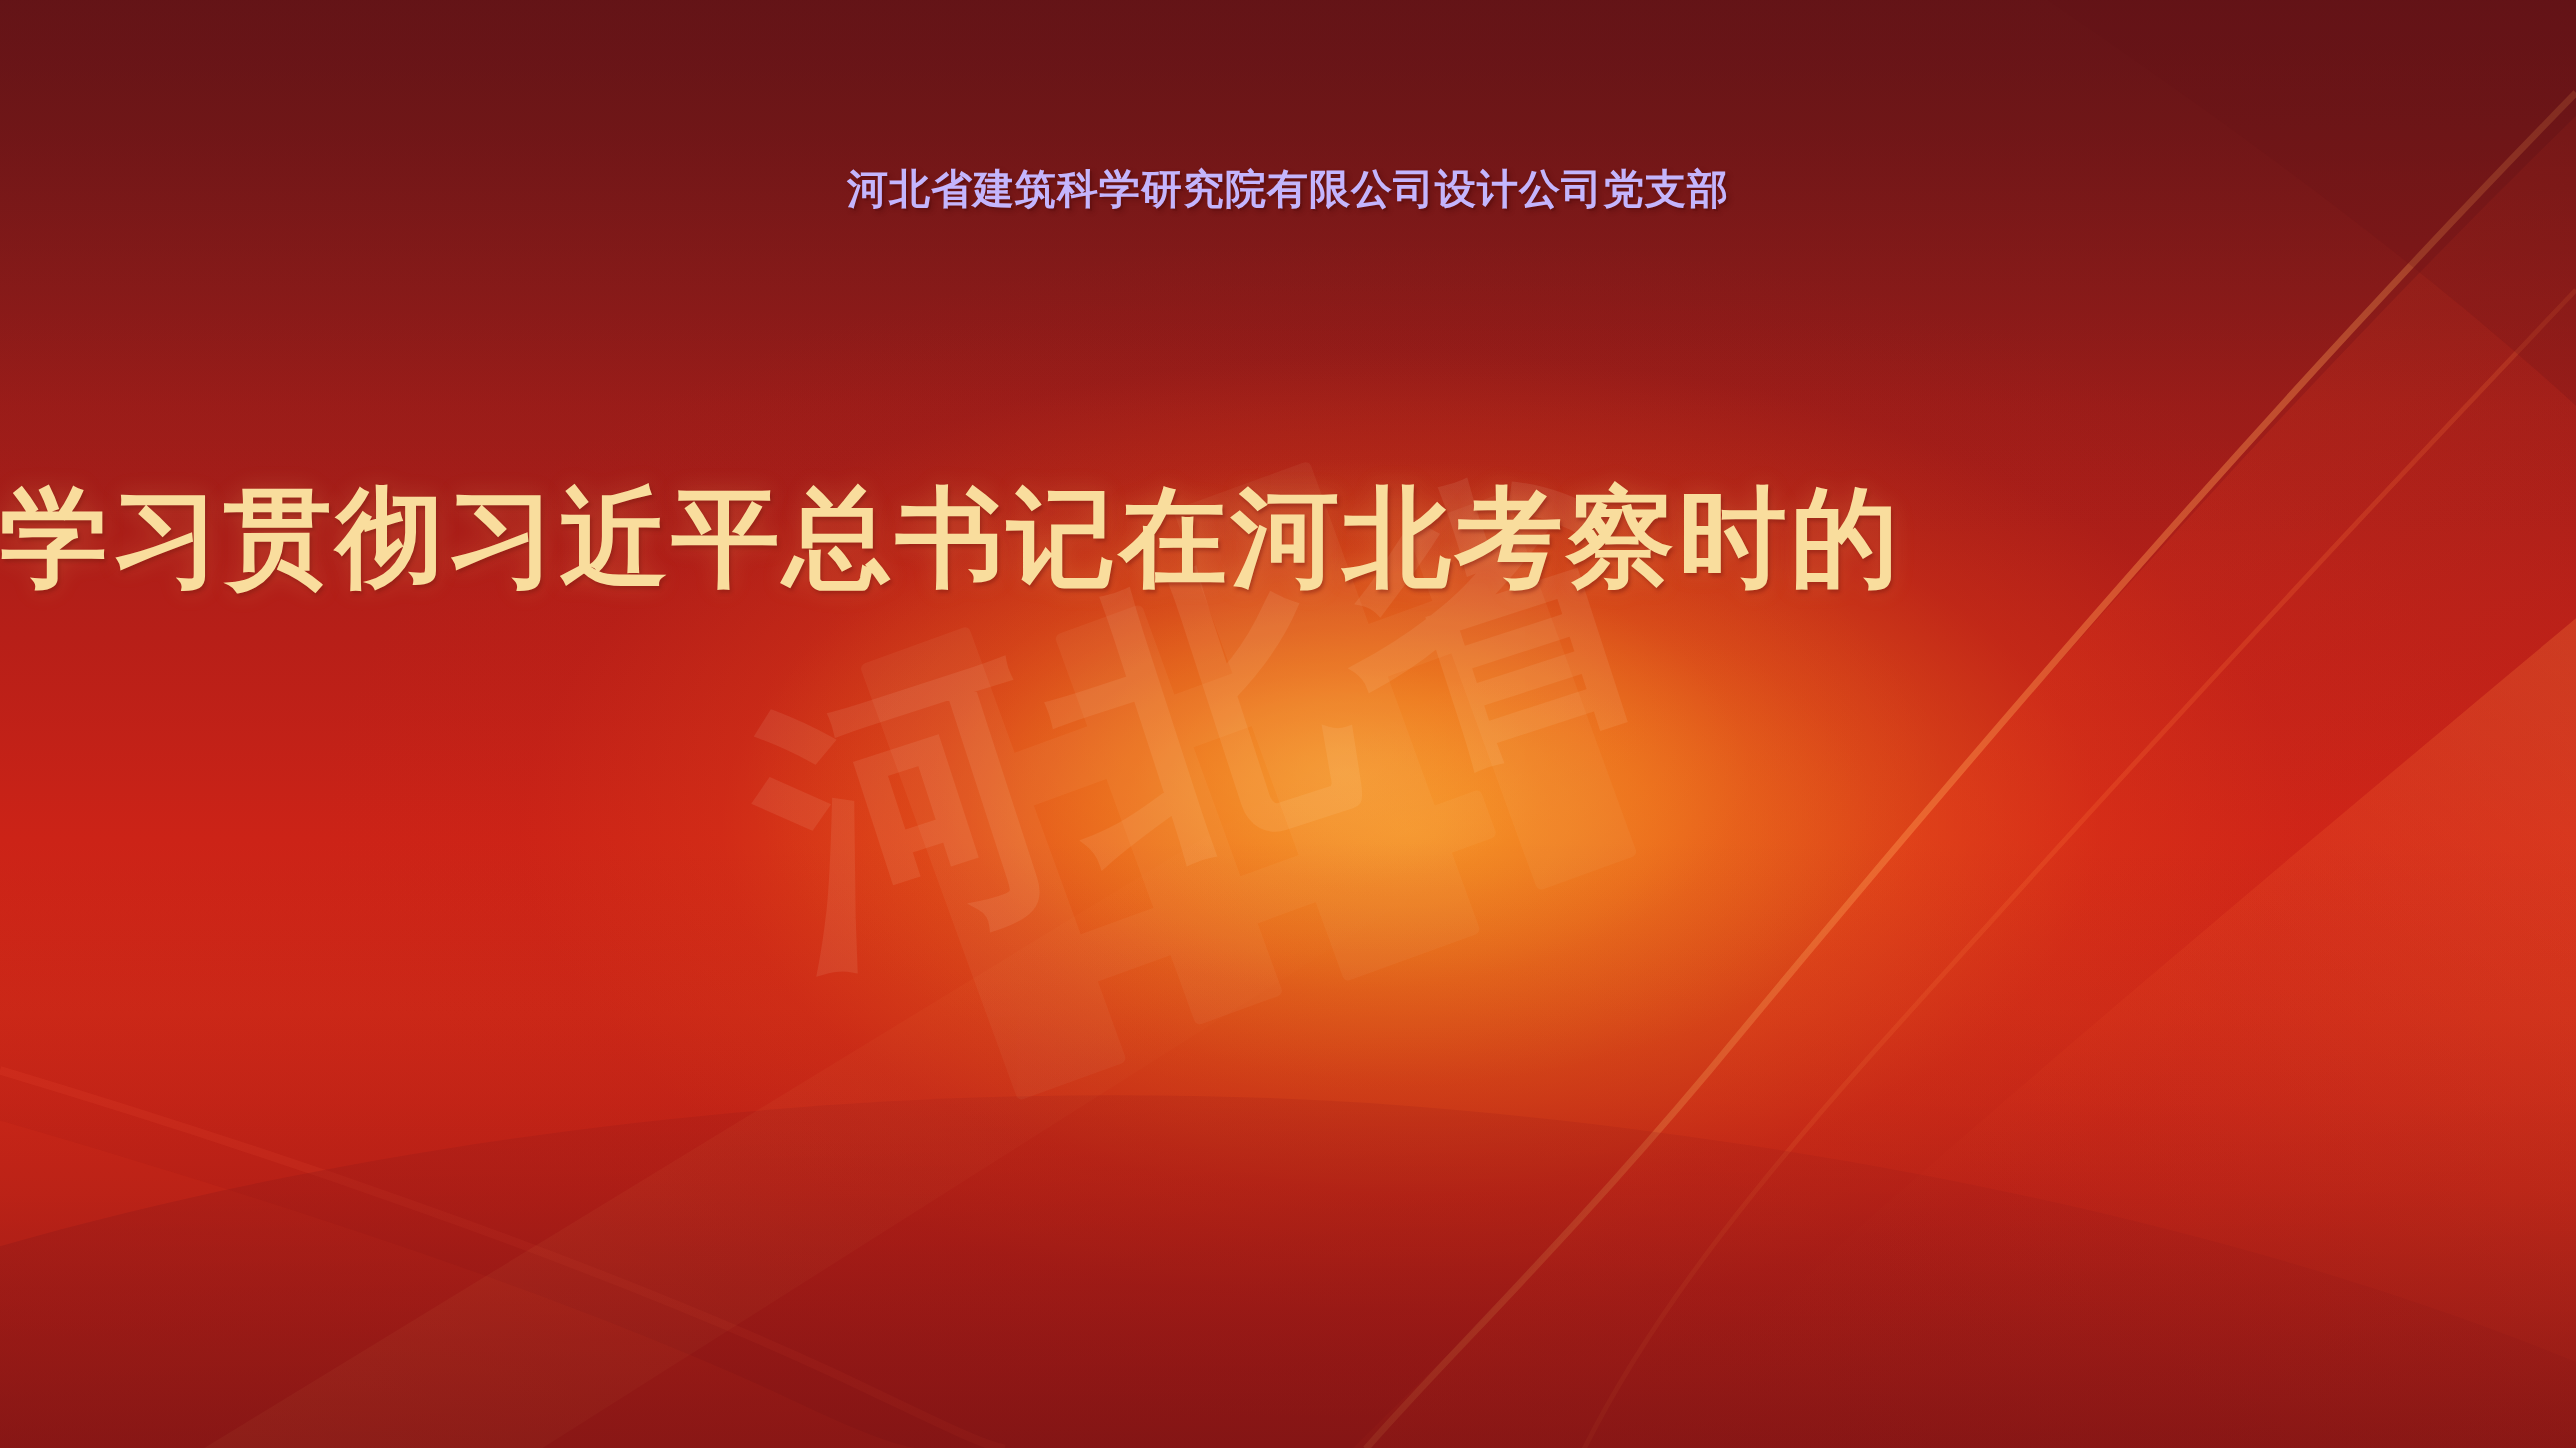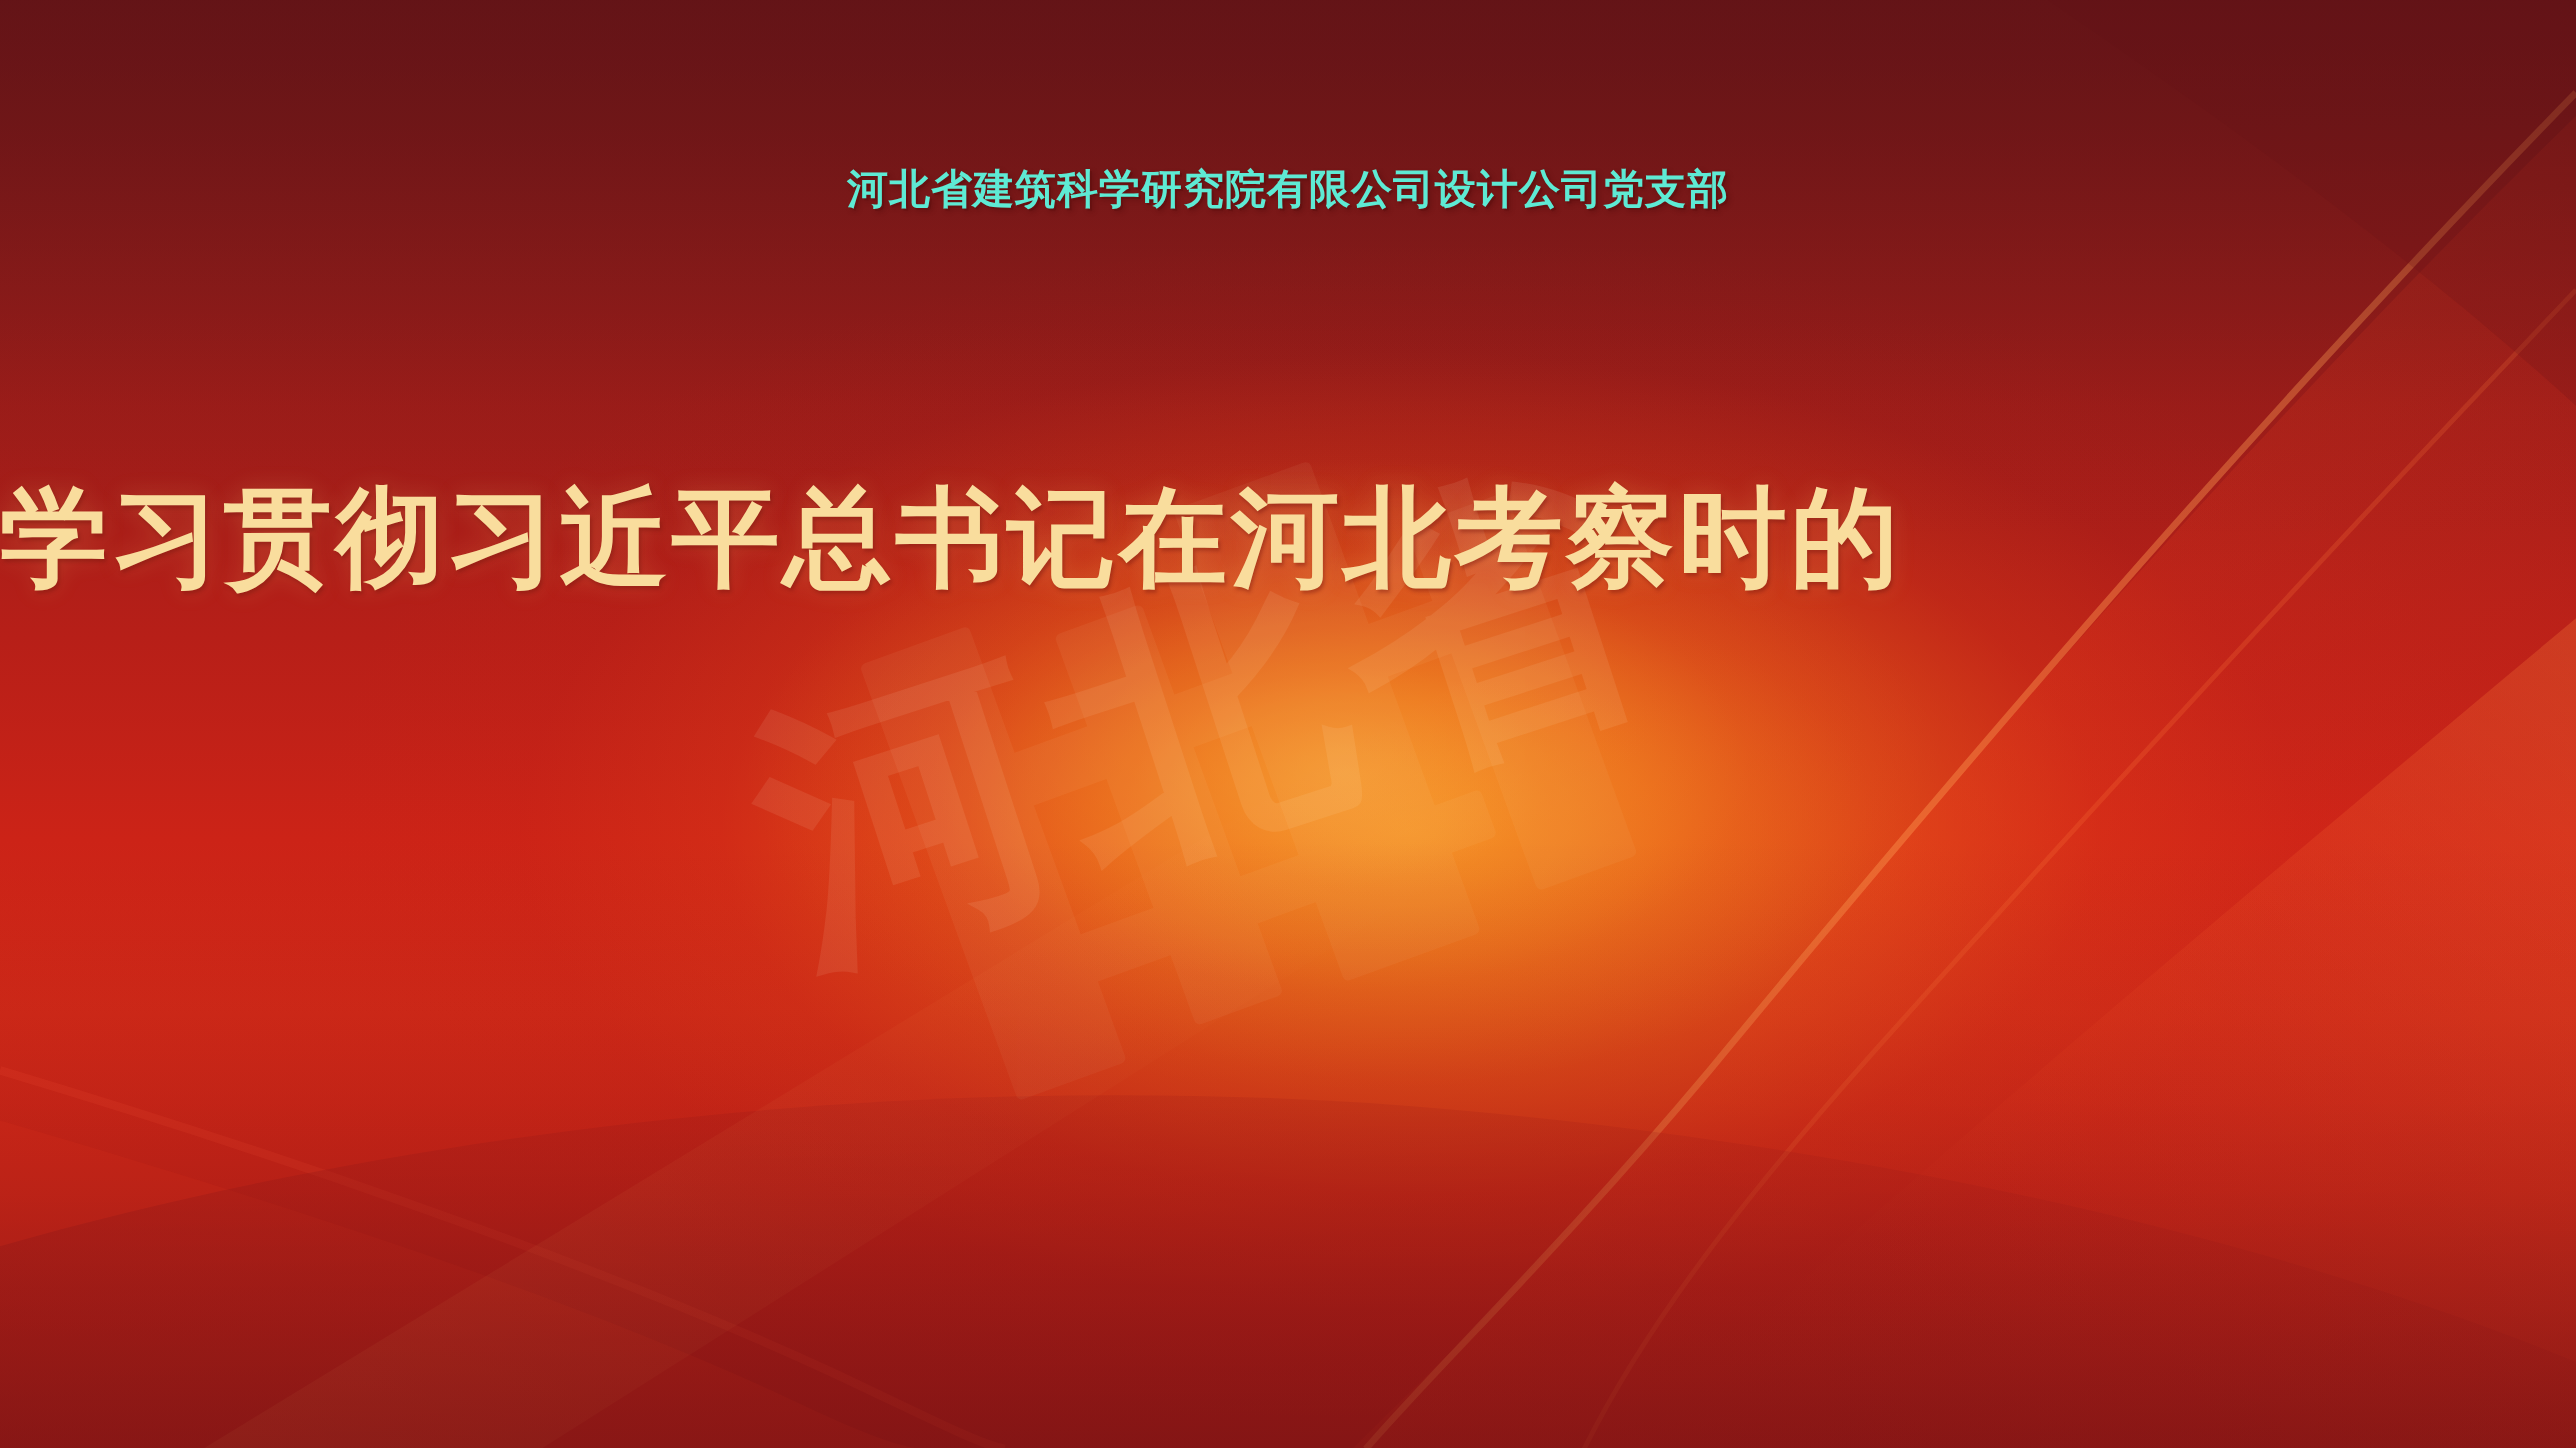--- a/index.html
+++ b/index.html
@@ -104,21 +104,21 @@
   
   .subtitle {
     position: absolute;
     left: 0;
     right: 0;
     top: 162px;
     text-align: center;
     font-size: 41px;
     font-weight: 700;
     letter-spacing: 1px;
-    color: #5eead4;
+    color: #c4b5fd;
     text-shadow:
       1.9px 1.9px 0 rgba(96,14,14,0.55),
       2.9px 2.9px 4.8px rgba(80,10,10,0.45);
     font-family: "Liberation Sans", "DejaVu Sans", sans-serif;
   }
 
   .title-block {
     position: absolute;
     left: 0;
     right: 0;

